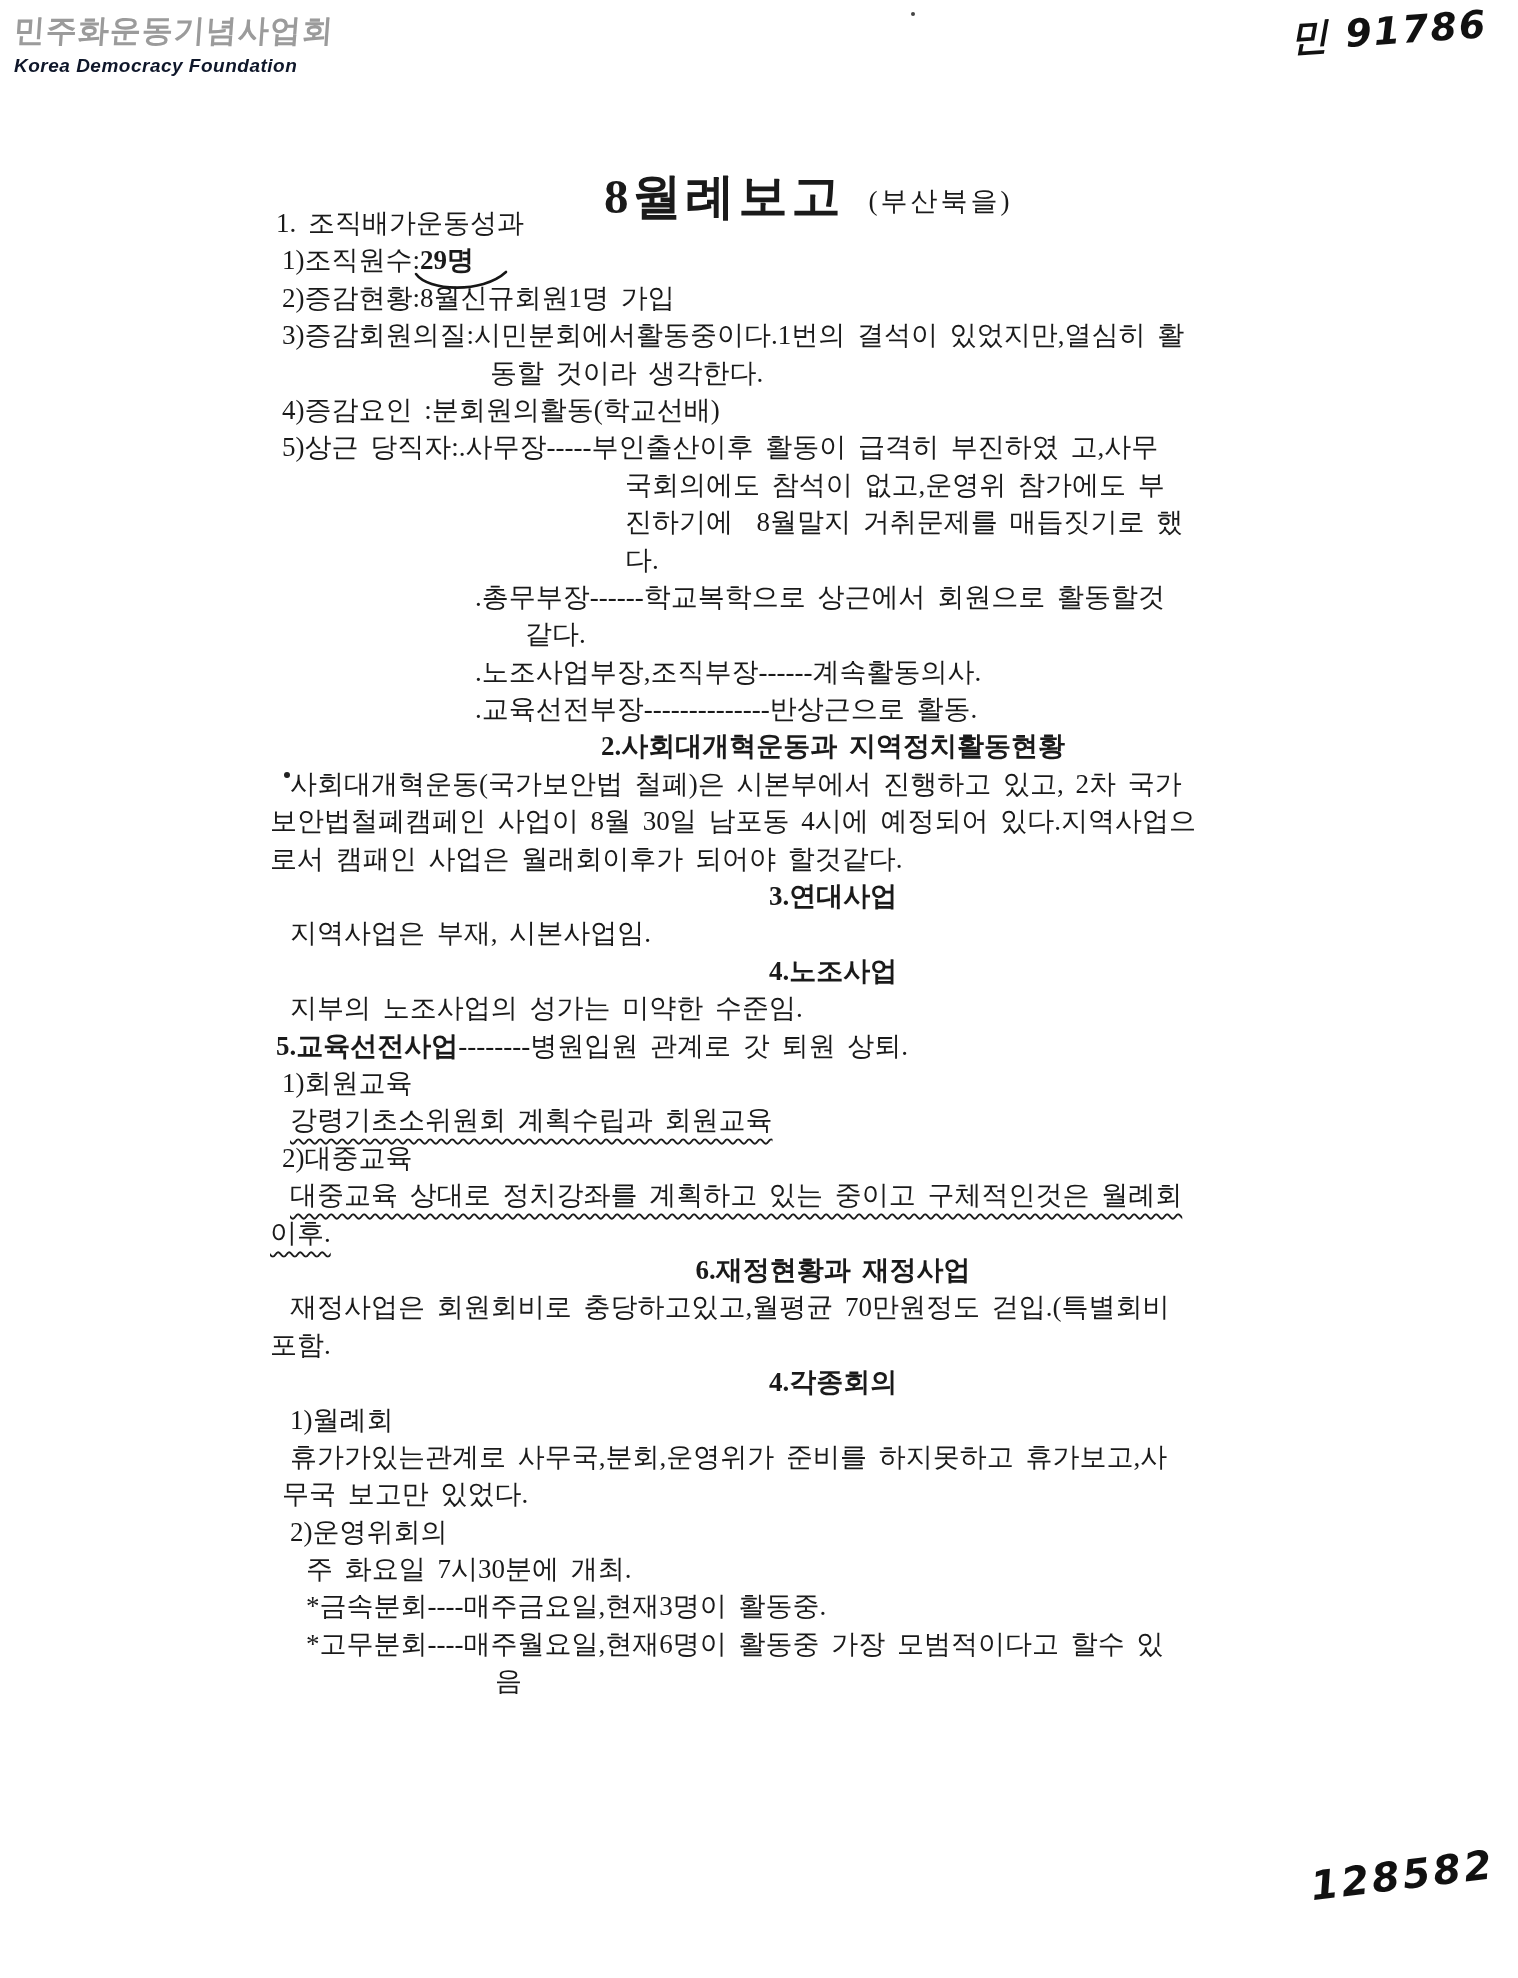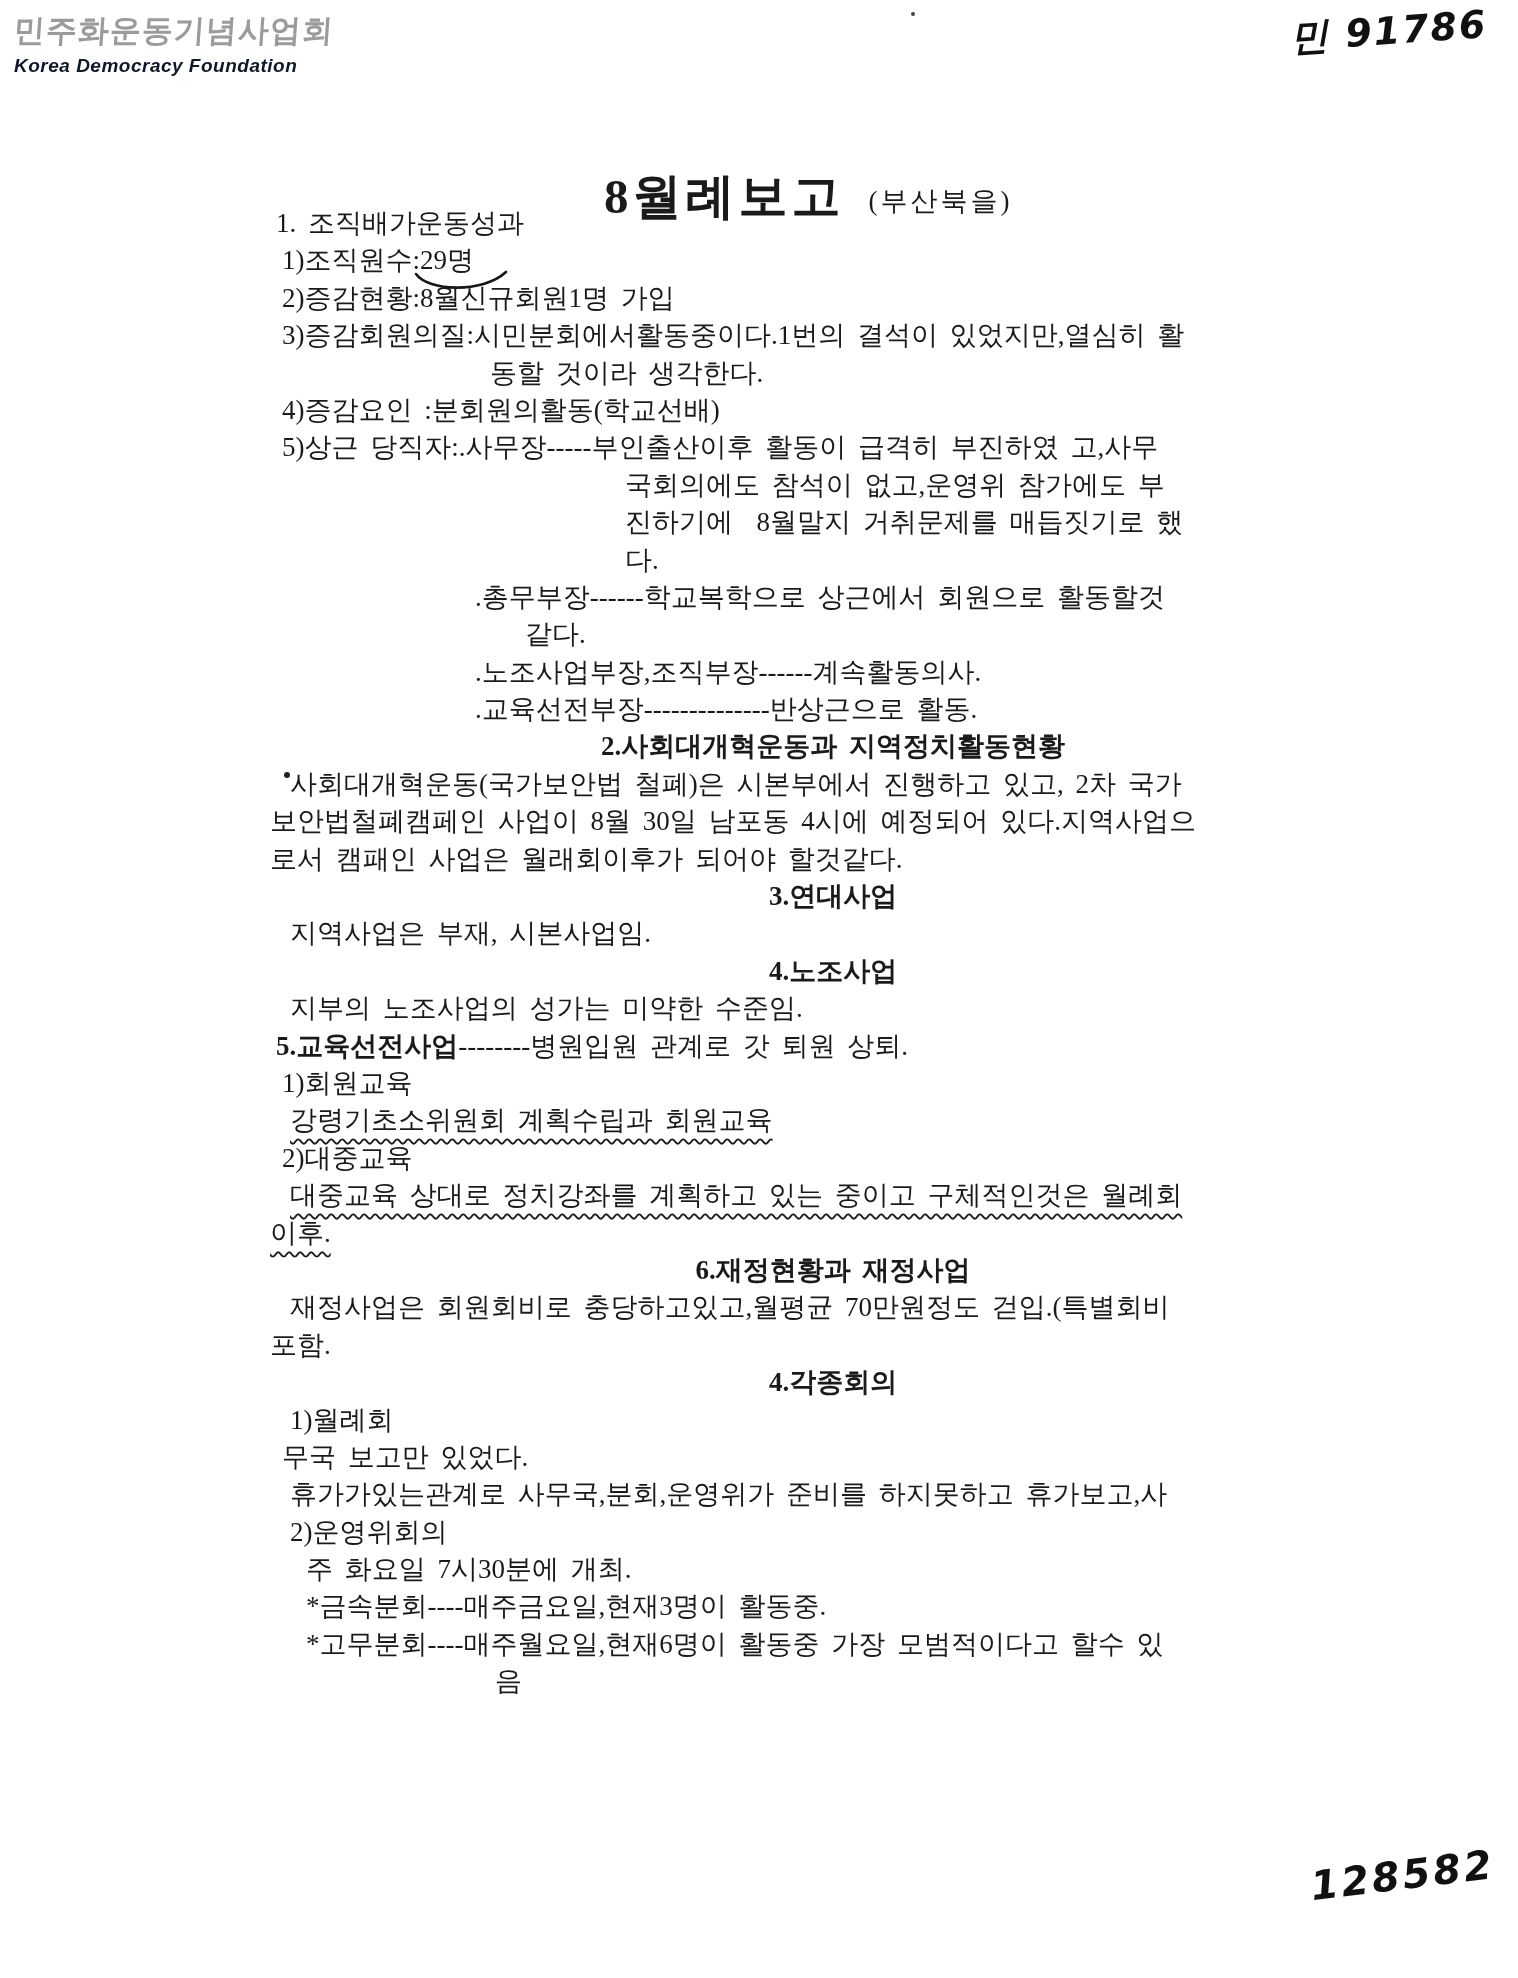--- a/index.html
+++ b/index.html
@@ -48,21 +48,21 @@
   .ind-c3{margin-left:205px;}
   .ind-c4{margin-left:255px;}
   .ind-c5{margin-left:225px;}
 
   .wavy{
     text-decoration-line:underline;text-decoration-style:wavy;
     text-decoration-thickness:2.3px;text-underline-offset:9px;
     text-decoration-color:#1c1c1c;
   }
 
-  .circ{position:relative;display:inline-block;}
+  .circ{position:relative;display:inline-block;font-weight:bold;}
   .circ svg{position:absolute;left:-8px;bottom:-15px;overflow:visible;}
 
   .ink-dot{position:absolute;left:284px;top:772px;width:6px;height:6px;border-radius:50%;background:#222;}
   .speck{position:absolute;left:911px;top:12px;width:4px;height:4px;border-radius:50%;background:#444;}
 </style>
 </head>
 <body>
 
 <div class="page">
 
@@ -108,22 +108,22 @@
     <div class="line ind-sm">1)회원교육</div>
     <div class="line ind-md"><span class="wavy">강령기초소위원회 계획수립과 회원교육</span></div>
     <div class="line ind-sm">2)대중교육</div>
     <div class="line ind-md"><span class="wavy">대중교육 상대로 정치강좌를 계획하고 있는 중이고 구체적인것은 월례회</span></div>
     <div class="line ind-0"><span class="wavy">이후.</span></div>
     <div class="line ind-xs bold">6.재정현황과 재정사업</div>
     <div class="line ind-md">재정사업은 회원회비로 충당하고있고,월평균 70만원정도 걷입.(특별회비</div>
     <div class="line ind-0">포함.</div>
     <div class="line ind-xs bold">4.각종회의</div>
     <div class="line ind-md">1)월례회</div>
+    <div class="line ind-md">휴가가있는관계로 사무국,분회,운영위가 준비를 하지못하고 휴가보고,사</div>
     <div class="line ind-sm">무국 보고만 있었다.</div>
-    <div class="line ind-md">휴가가있는관계로 사무국,분회,운영위가 준비를 하지못하고 휴가보고,사</div>
     <div class="line ind-md">2)운영위회의</div>
     <div class="line ind-lg">주 화요일 7시30분에 개최.</div>
     <div class="line ind-lg">*금속분회----매주금요일,현재3명이 활동중.</div>
     <div class="line ind-lg">*고무분회----매주월요일,현재6명이 활동중 가장 모범적이다고 할수 있</div>
     <div class="line ind-c5">음</div>
   </div>
 
   <div class="ink-dot"></div>
 
   <div class="page-number handwriting">128582</div>

